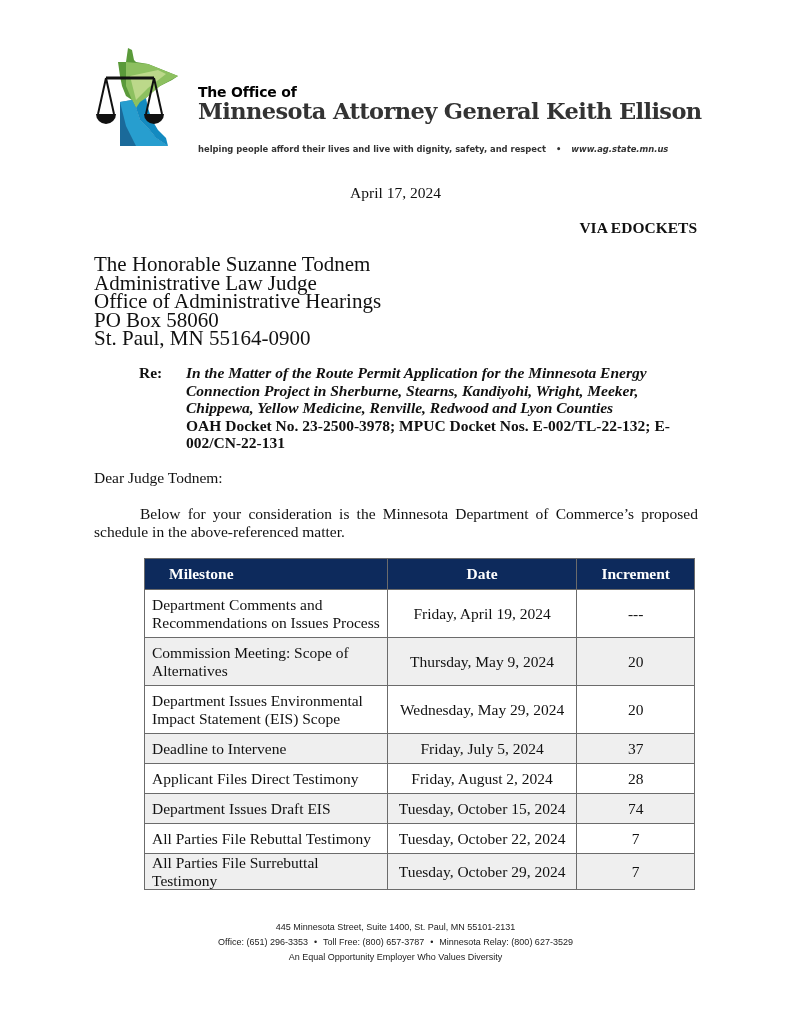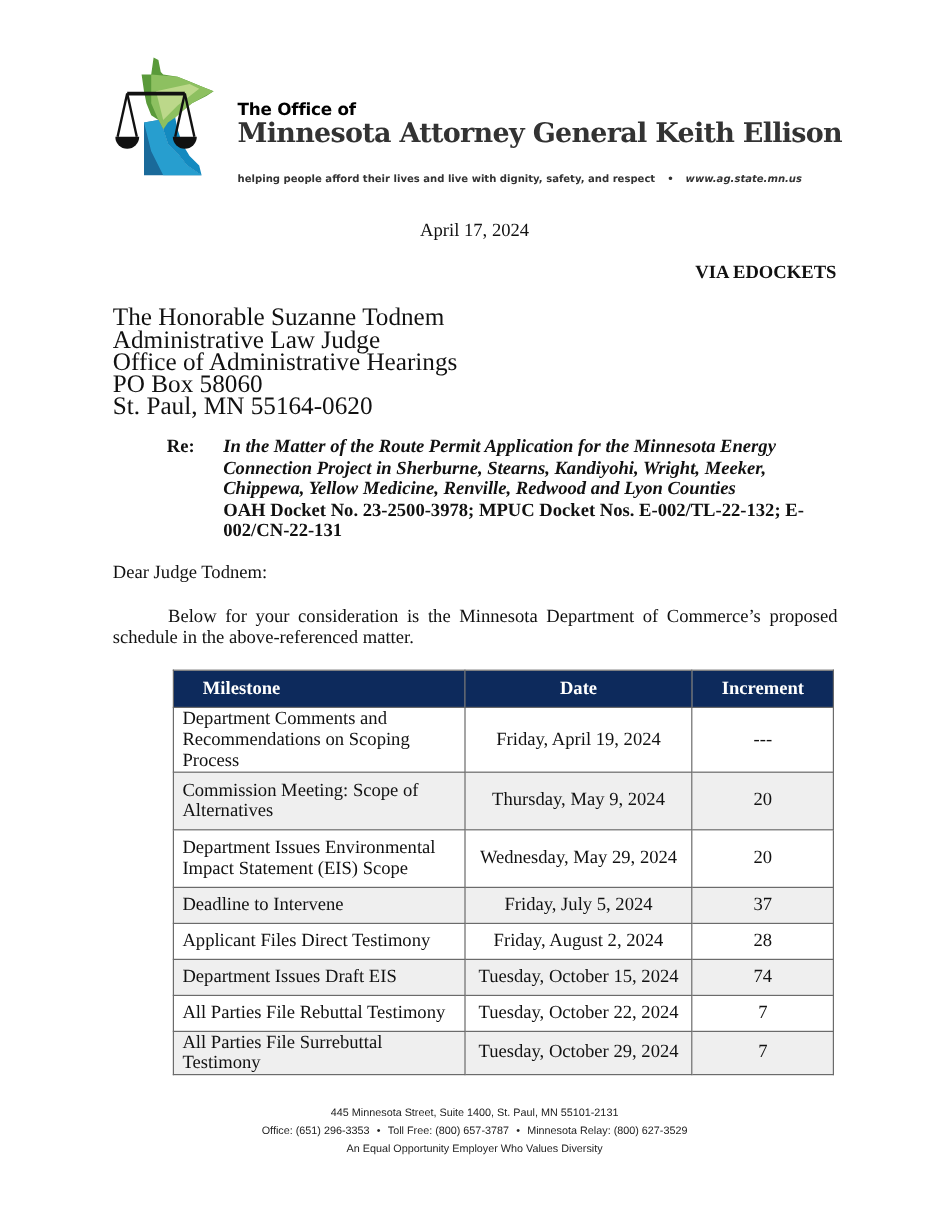--- a/index.html
+++ b/index.html
@@ -67,21 +67,21 @@
 </div>
 
 <div class="date">April 17, 2024</div>
 <div class="via">VIA EDOCKETS</div>
 
 <div class="address">
   <div>The Honorable Suzanne Todnem</div>
   <div>Administrative Law Judge</div>
   <div>Office of Administrative Hearings</div>
   <div>PO Box 58060</div>
-  <div>St. Paul, MN 55164-0620</div>
+  <div>St. Paul, MN 55164-0900</div>
 </div>
 
 <div class="re">
   <span class="re-label">Re:</span>
   <div class="re-body">
     <div class="ital">In the Matter of the Route Permit Application for the Minnesota Energy Connection Project in Sherburne, Stearns, Kandiyohi, Wright, Meeker, Chippewa, Yellow Medicine, Renville, Redwood and Lyon Counties</div>
     <div>OAH Docket No. 23-2500-3978; MPUC Docket Nos. E-002/TL-22-132; E-002/CN-22-131</div>
   </div>
 </div>
 
@@ -91,21 +91,21 @@
 <table class="sched">
   <thead>
     <tr>
       <th class="c1" style="background: rgb(13, 42, 92);">Milestone</th>
       <th class="c2" style="background: rgb(13, 42, 92);">Date</th>
       <th class="c3" style="background: rgb(13, 42, 92); text-align: center;">Increment</th>
     </tr>
   </thead>
   <tbody>
     <tr class="tall">
-      <td class="c1">Department Comments and Recommendations on Scoping Process</td>
+      <td class="c1">Department Comments and Recommendations on Issues Process</td>
       <td class="c2">Friday, April 19, 2024</td>
       <td class="c3">---</td>
     </tr>
     <tr class="tall alt">
       <td class="c1">Commission Meeting: Scope of Alternatives</td>
       <td class="c2">Thursday, May 9, 2024</td>
       <td class="c3">20</td>
     </tr>
     <tr class="tall">
       <td class="c1">Department Issues Environmental Impact Statement (EIS) Scope</td>

